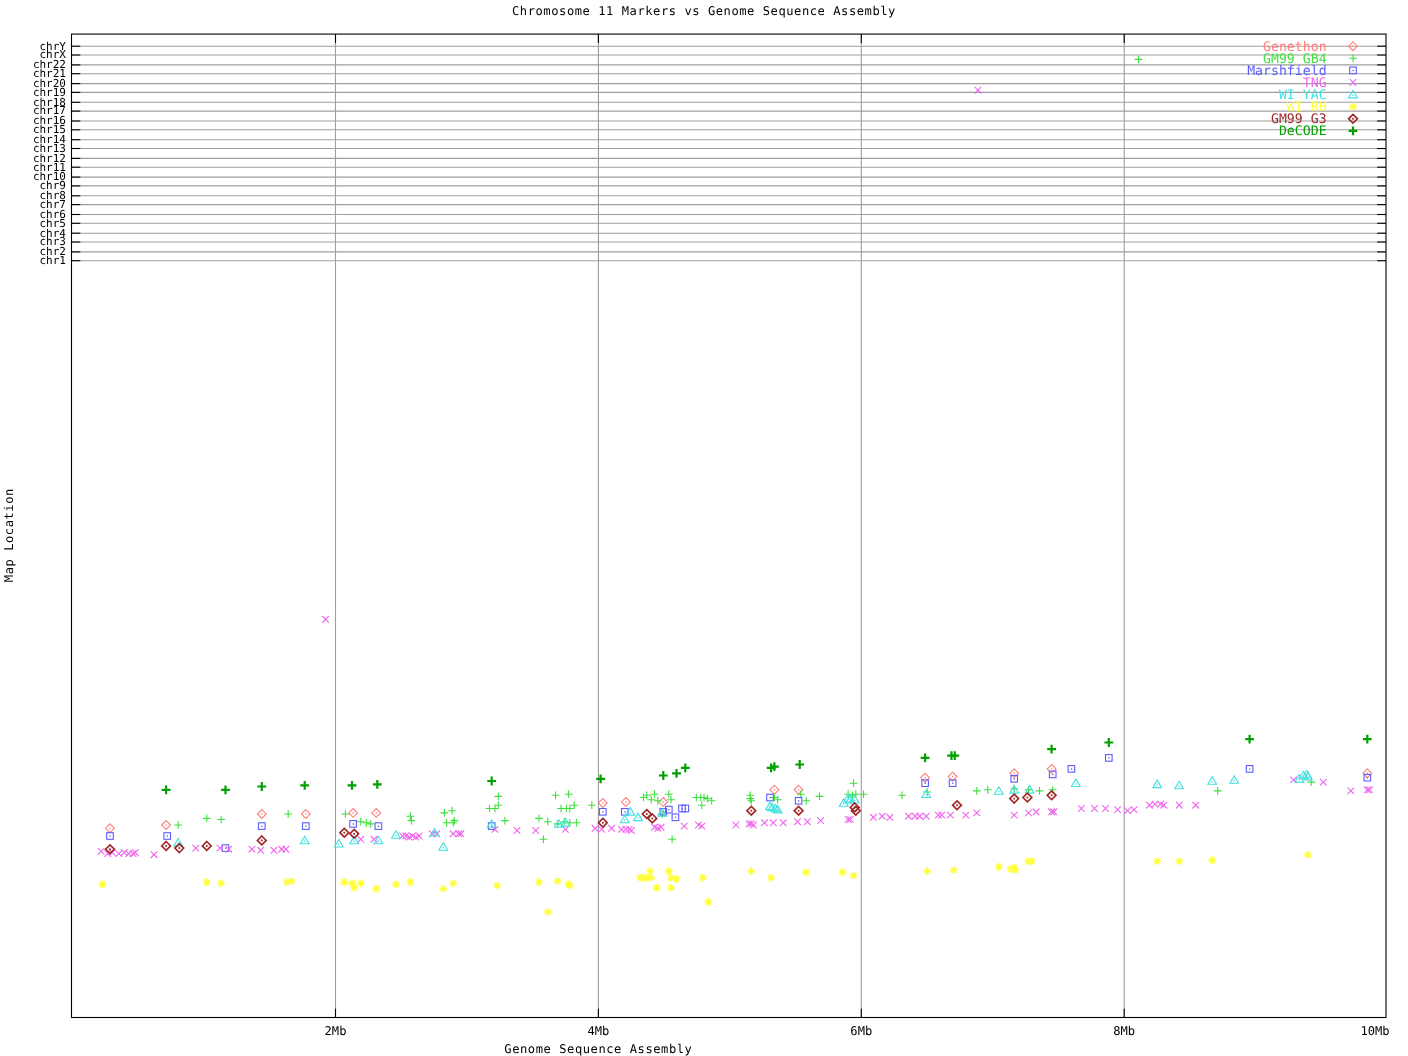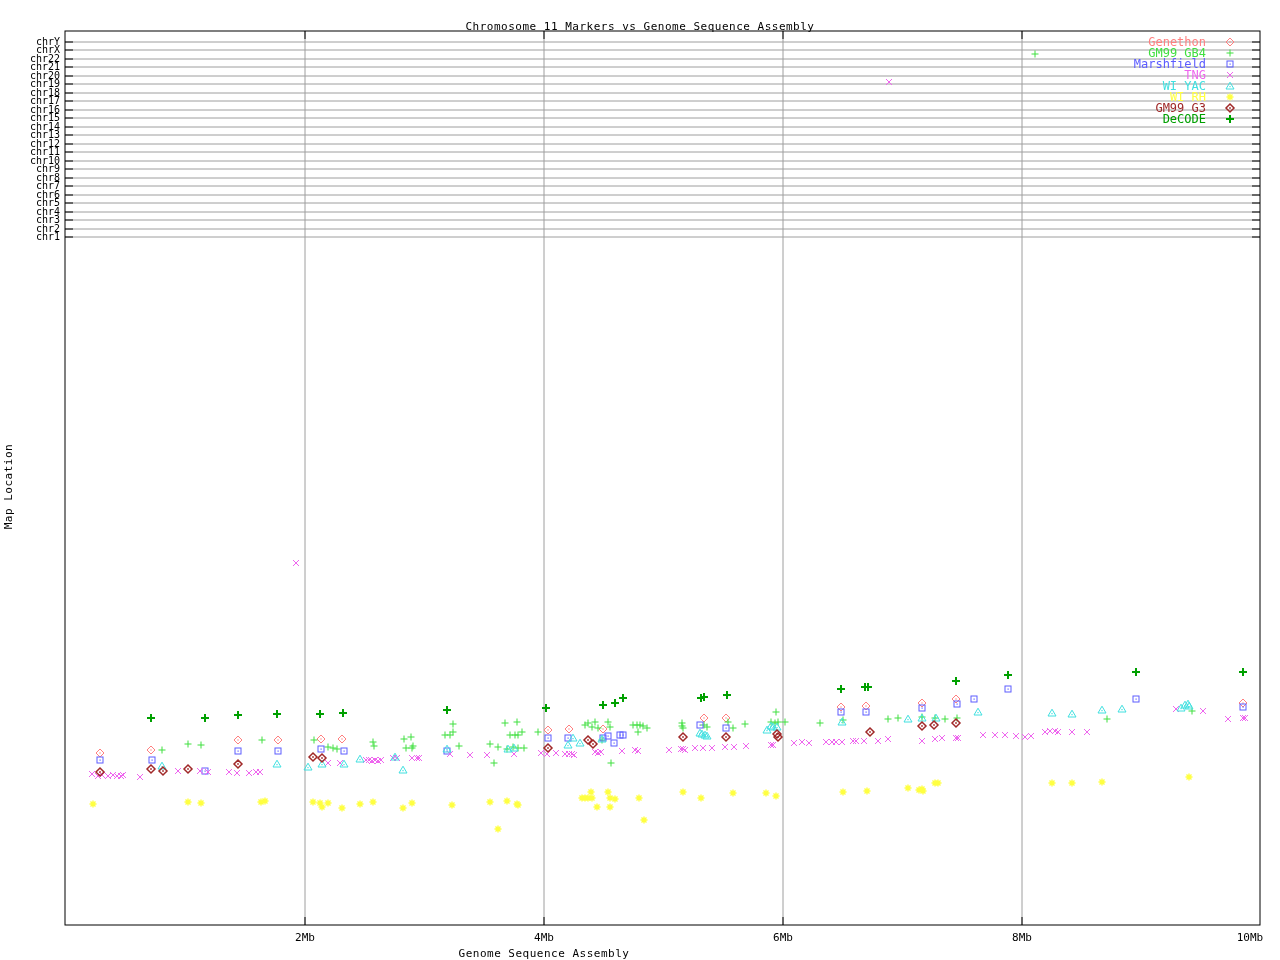--- a/index.html
+++ b/index.html
@@ -1,19 +1,19 @@
 <!DOCTYPE html>
 <html><head>
 <meta charset="utf-8">
 <style>
   html,body{margin:0;padding:0;background:#ffffff;}
   .canvas{position:relative;width:1280px;height:960px;background:#ffffff;overflow:hidden;
           font-family:"DejaVu Sans Mono",monospace;color:#000;}
   .abs{position:absolute;}
-  .title{top:20px;left:0;width:1280px;text-align:center;font-size:11px;letter-spacing:.5px;}
+  .title{top:4px;left:0;width:1280px;text-align:center;font-size:11px;letter-spacing:.5px;}
   .xlabel{top:947px;left:0;width:1088px;text-align:center;font-size:11px;letter-spacing:.5px;}
   .ylabel{top:480px;left:-62px;width:140px;text-align:center;font-size:11px;letter-spacing:.5px;
           transform:rotate(-90deg);transform-origin:center;}
   svg{position:absolute;top:0;left:0;}
   svg text{font-family:"DejaVu Sans Mono",monospace;}
 </style>
 </head>
 <body>
 
 <div class="canvas">

